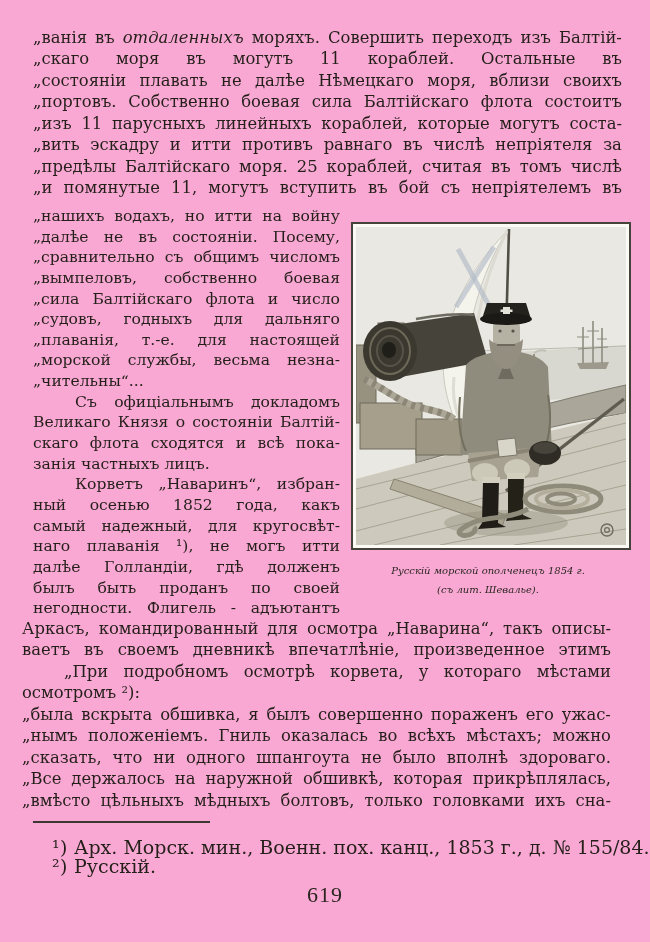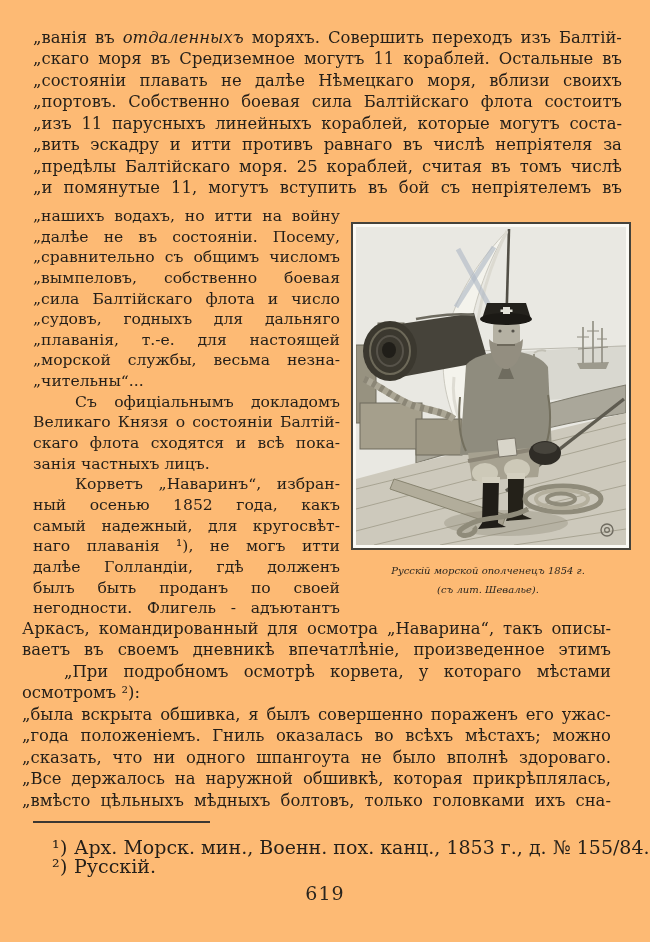--- a/index.html
+++ b/index.html
@@ -1,19 +1,19 @@
 <!DOCTYPE html>
 <html><head>
 <meta charset="utf-8">
 <style>
   html,body { margin:0; padding:0; }
   body { background:#e9e7e2; }
   .page {
     position:relative; width:650px; height:942px; margin:0 auto;
-    background:#fdba74; color:#241f19; overflow:hidden;
+    background:#f9a8d4; color:#241f19; overflow:hidden;
     font-family:"DejaVu Serif","Liberation Serif",serif;
   }
   .sec { position:absolute; }
   .secA { left:33px; top:27px;  width:589px; }
   .secB { left:33px; top:206px; width:307px; }
   .secC { left:22px; top:618px; width:589px; }
   .ln { height:21.45px; line-height:21.45px; font-size:16.4px; white-space:nowrap; }
   .secB .ln { height:20.65px; line-height:20.65px; font-size:15.6px; }
   .jf { display:flex; justify-content:space-between; align-items:baseline; }
   .nj { text-align:left; }
@@ -34,21 +34,21 @@
     font-size:10px; line-height:19px; color:#2b261f;
   }
 
   .fnrule { position:absolute; left:33px; top:821px; width:177px; height:2px; background:#3b3732; }
   .footnotes { position:absolute; left:52px; top:838px; width:560px; font-size:19px; line-height:18.5px; }
   .fn { white-space:nowrap; }
   .fnm { letter-spacing:0.5px; }
 
   .pageno {
     position:absolute; left:0; top:882px; width:650px;
-    text-align:center; font-size:19px; letter-spacing:1px; color:#2a251e;
+    text-align:center; font-size:22px; letter-spacing:1px; color:#2a251e;font-family:Liberation Serif, serif;
   }
 </style>
 </head>
 <body>
 
 <div class="page">
 
   <div class="sec secA">
       <div class="ln jf">
         <span>„ванія</span>
@@ -57,21 +57,20 @@
         <span>моряхъ.</span>
         <span>Совершить</span>
         <span>переходъ</span>
         <span>изъ</span>
         <span>Балтій-</span>
       </div>
       <div class="ln jf">
         <span>„скаго</span>
         <span>моря</span>
         <span>въ</span>
-        <span>Средиземное</span>
         <span>могутъ</span>
         <span>11</span>
         <span>кораблей.</span>
         <span>Остальные</span>
         <span>въ</span>
       </div>
       <div class="ln jf">
         <span>„состояніи</span>
         <span>плавать</span>
         <span>не</span>
@@ -416,21 +415,21 @@
         <span>вскрыта</span>
         <span>обшивка,</span>
         <span>я</span>
         <span>былъ</span>
         <span>совершенно</span>
         <span>пораженъ</span>
         <span>его</span>
         <span>ужас-</span>
       </div>
       <div class="ln jf">
-        <span>„года</span>
+        <span>„нымъ</span>
         <span>положеніемъ.</span>
         <span>Гниль</span>
         <span>оказалась</span>
         <span>во</span>
         <span>всѣхъ</span>
         <span>мѣстахъ;</span>
         <span>можно</span>
       </div>
       <div class="ln jf">
         <span>„сказать,</span>

